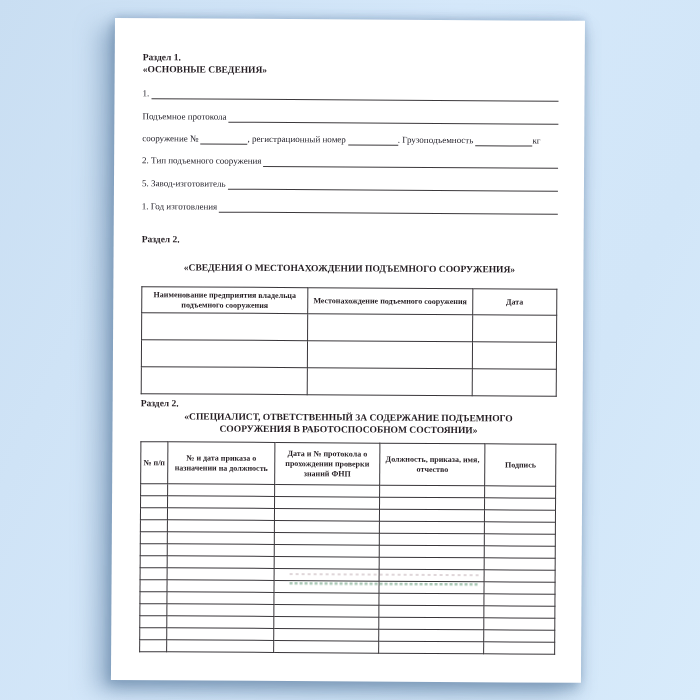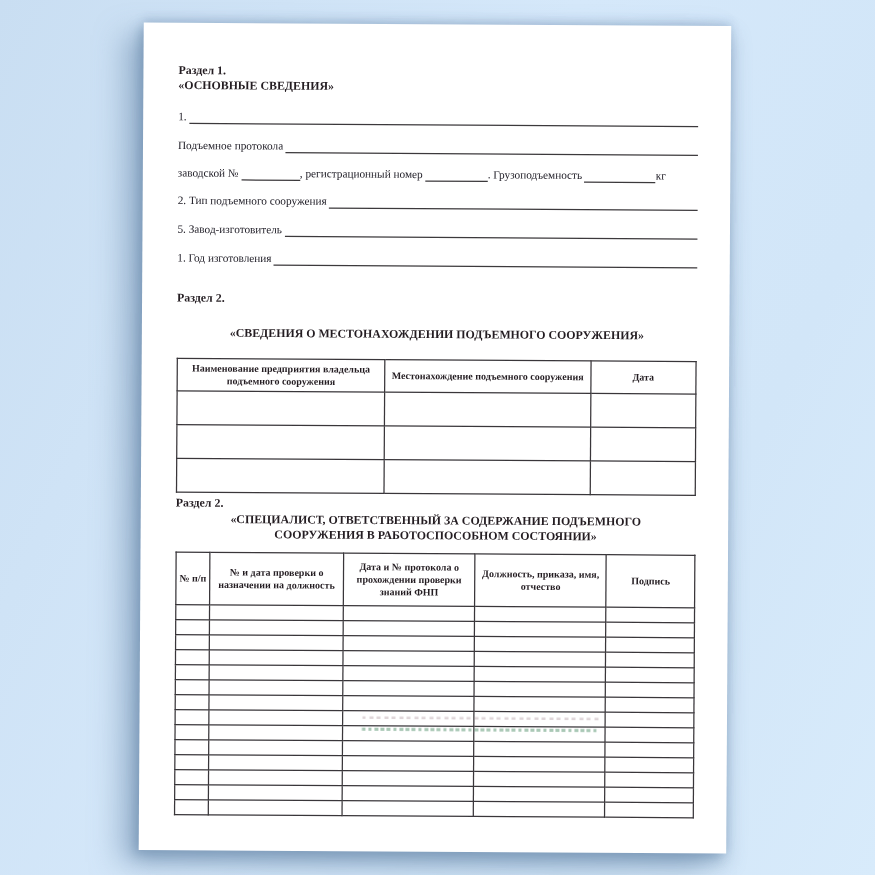--- a/index.html
+++ b/index.html
@@ -60,21 +60,21 @@
       <span class="pre">1.</span>
       <span class="blank"></span>
     </div>
 
     <div class="abs fline" style="top:93px;">
       <span class="pre">Подъемное протокола</span>
       <span class="blank"></span>
     </div>
 
     <div class="abs fline" style="top:115px;">
-      <span class="pre">заводской №</span>
+      <span class="pre">сооружение №</span>
       <span class="blank fix1"></span>
       <span class="pre">, регистрационный номер</span>
       <span class="blank fix2"></span>
       <span class="pre">. Грузоподъемность</span>
       <span class="blank fix3"></span>
       <span class="pre">кг</span>
     </div>
 
     <div class="abs fline" style="top:137px;">
       <span class="pre">2. Тип подъемного сооружения</span>
@@ -138,21 +138,21 @@
         <colgroup>
             <col style="width:6.5%">
             <col style="width:25.8%">
             <col style="width:25.3%">
             <col style="width:25.4%">
             <col style="width:17%">
           </colgroup>
         <thead>
           <tr>
             <th>№ п/п</th>
-            <th>№ и дата проверки о назначении на должность</th>
+            <th>№ и дата приказа о назначении на должность</th>
             <th>Дата и № протокола о прохождении проверки знаний ФНП</th>
             <th>Должность, приказа, имя, отчество</th>
             <th>Подпись</th>
           </tr>
         </thead>
         <tbody>
             <tr>
               <td></td>
               <td></td>
               <td></td>

